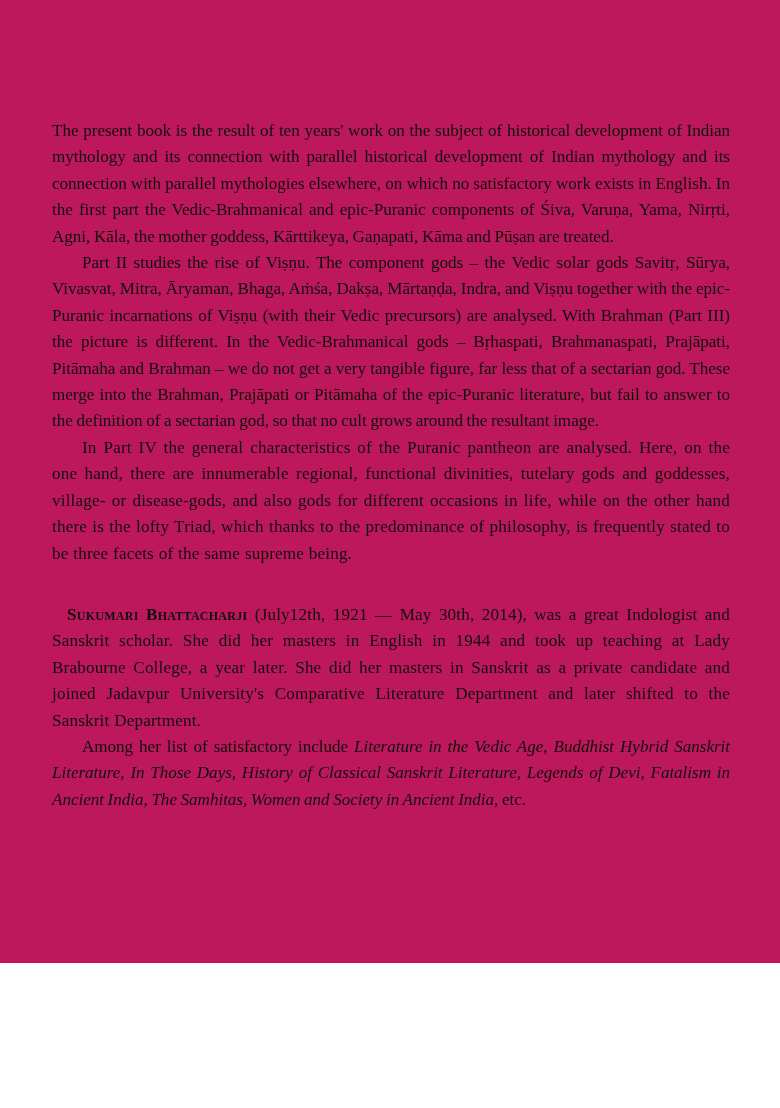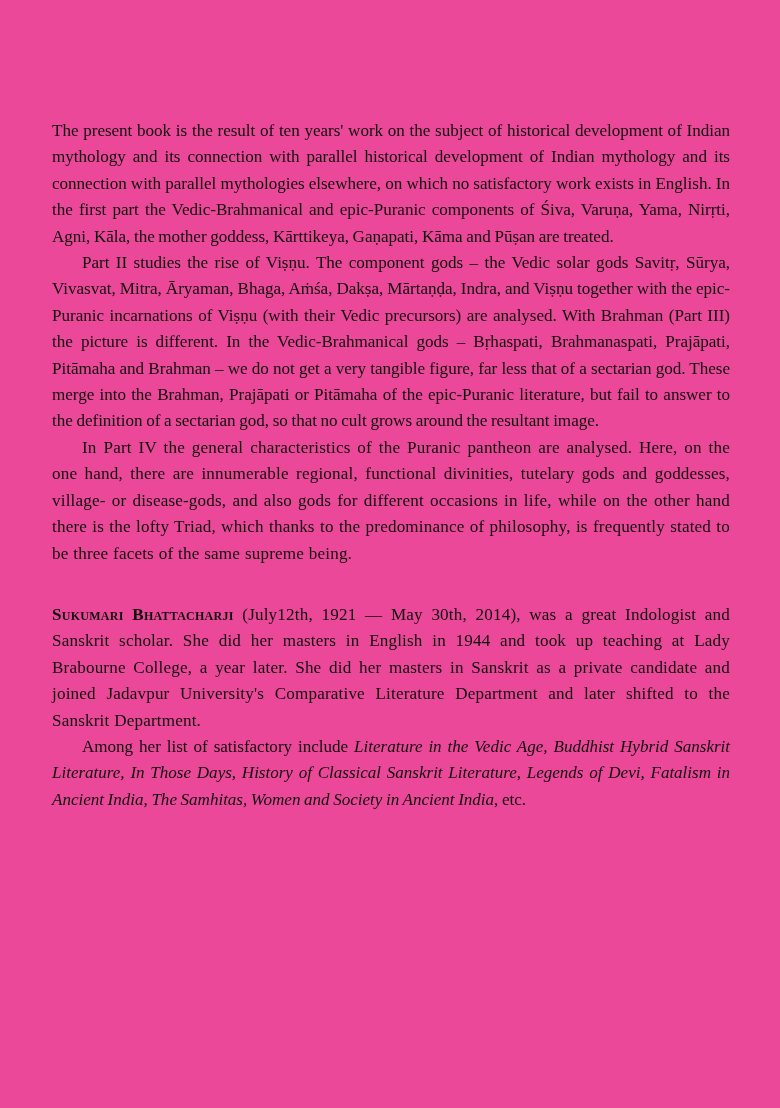--- a/index.html
+++ b/index.html
@@ -12,22 +12,22 @@
     width: 780px;
     height: 1108px;
     overflow: hidden;
     font-family: "Liberation Serif", "DejaVu Serif", serif;
     color: #100f0d;
     -webkit-font-smoothing: antialiased;
   }
   .page {
     position: relative;
     width: 780px;
-    height: 1108px;
-    background: #ec4899;
+    height: 963px;
+    background: #be185d;
     box-sizing: border-box;
   }
   .text-column {
     position: absolute;
     left: 52px;
     top: 118px;
     width: 678px;
   }
   .para {
     margin: 0;
@@ -52,20 +52,21 @@
   .blurb-block {
     margin-bottom: 0;
   }
   .bio-block {
     margin-top: 35px;
   }
   .smallcaps-name {
     font-weight: bold;
     font-variant: small-caps;
     letter-spacing: 0.015em;
+    margin-left: 15px;
   }
   .title-italic {
     font-style: italic;
   }
   .emdash-span {
     white-space: nowrap;
   }
 </style>
 </head>
 <body>

